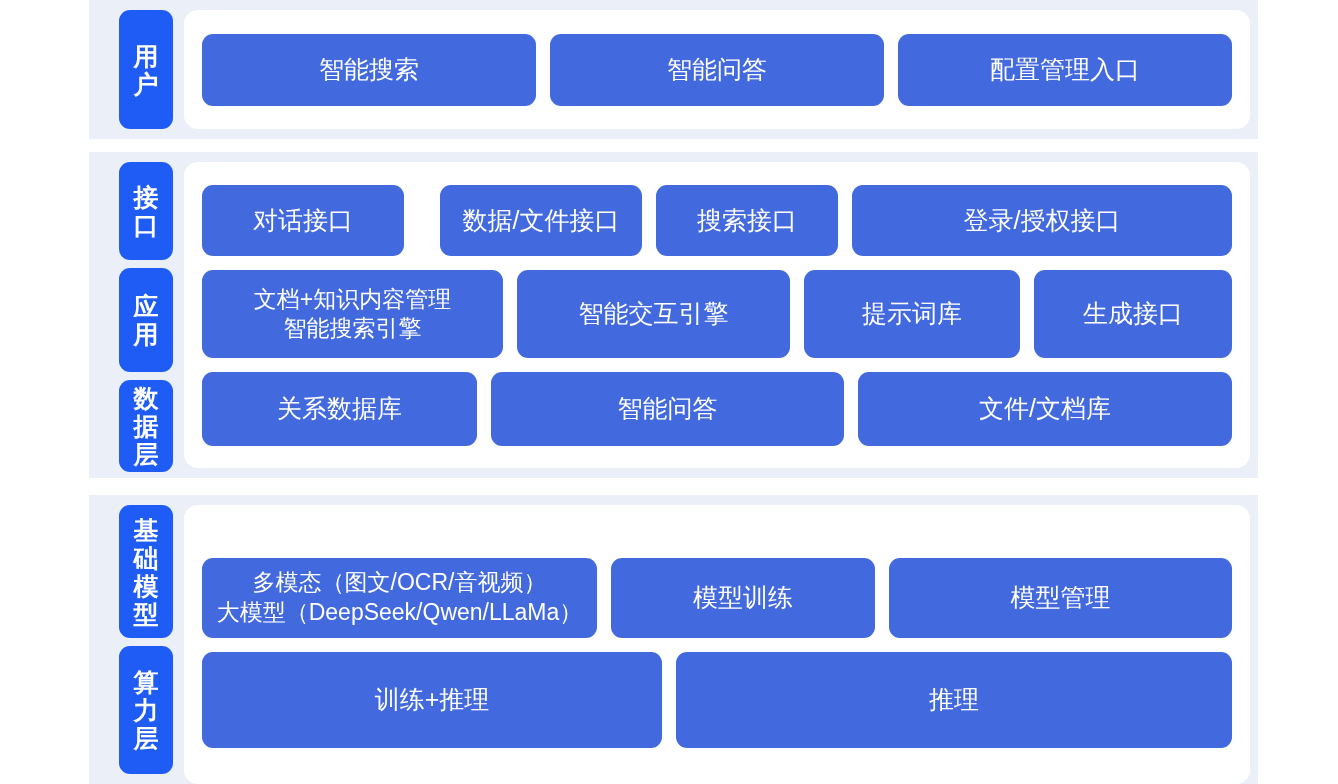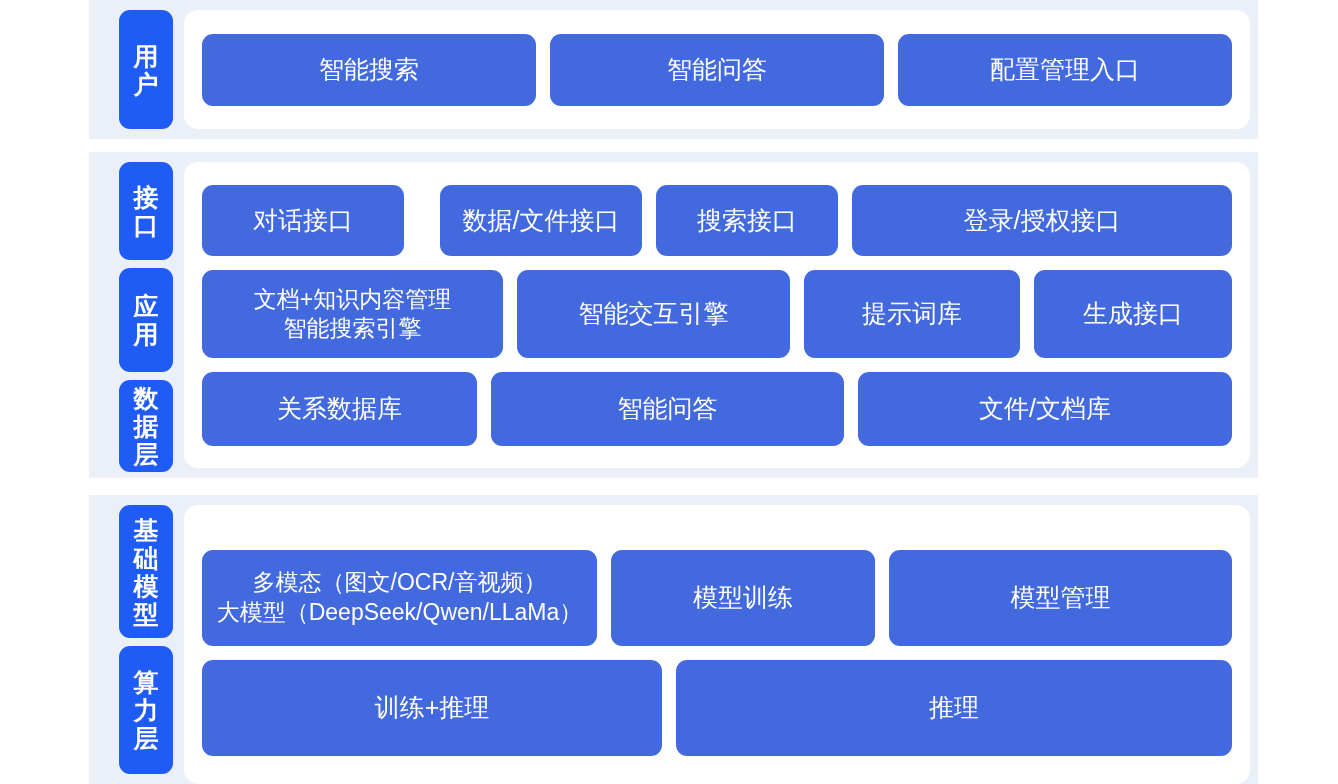--- a/index.html
+++ b/index.html
@@ -111,21 +111,21 @@
   .r-yy .b2{flex:0 0 273px;}
   .r-yy .b3{flex:0 0 216px;}
   .r-yy .b4{flex:1 1 auto;}
 
   .r-sj{height:74px;}
   .r-sj .b1{flex:0 0 275px;}
   .r-sj .b2{flex:0 0 353px;}
   .r-sj .b3{flex:1 1 auto;text-align:center;}
 
   
-  .r-jc{height:96px;margin-top:24px;}
+  .r-jc{height:80px;margin-top:24px;}
   .r-jc .b1{flex:0 0 395px;font-size:23px;line-height:1.3;}
   .r-jc .b2{flex:0 0 264px;}
   .r-jc .b3{flex:1 1 auto;}
 
   .r-sl{height:96px;}
   .r-sl .b1{flex:0 0 460px;}
   .r-sl .b2{flex:1 1 auto;}
 </style>
 </head>
 <body>

